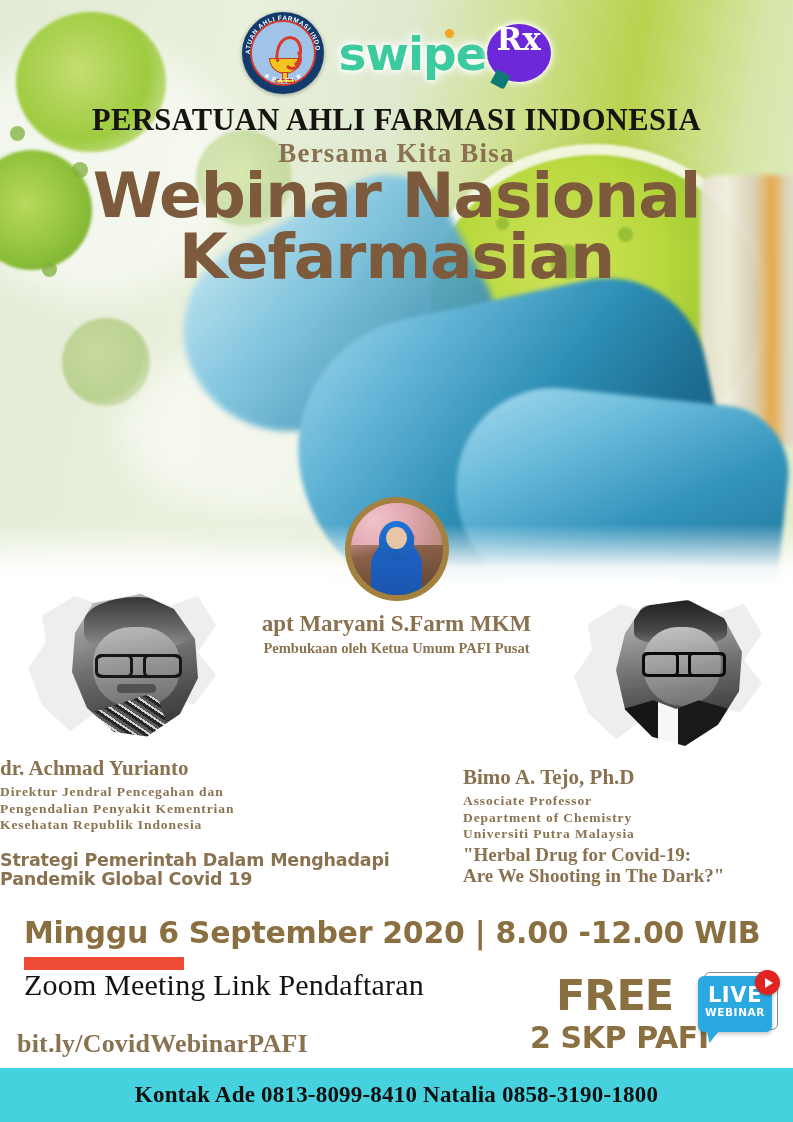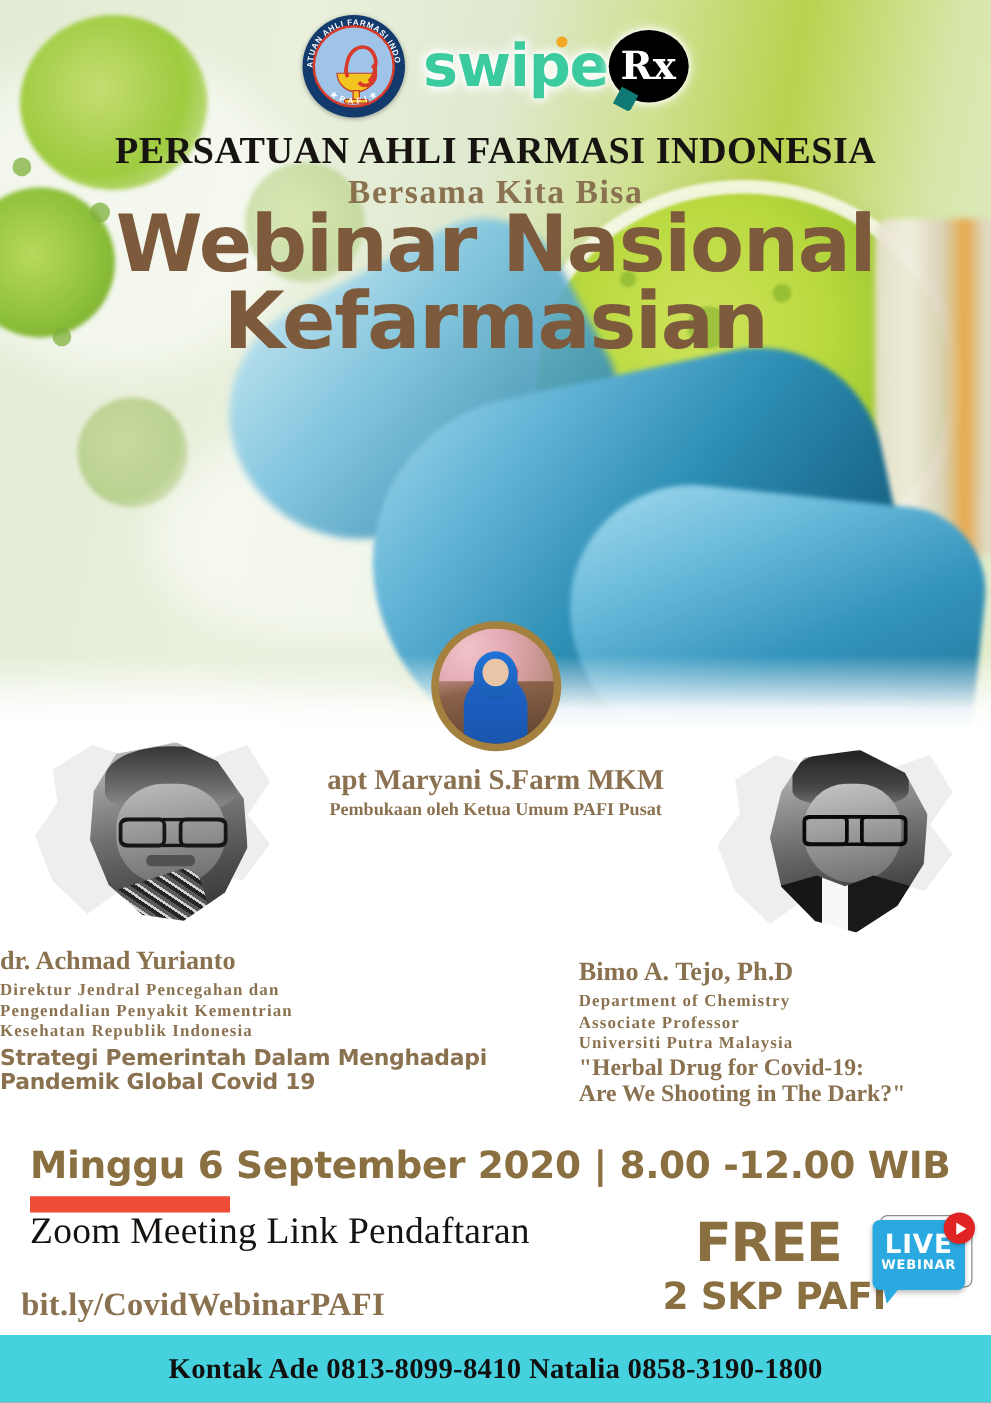--- a/index.html
+++ b/index.html
@@ -75,22 +75,22 @@
   .pafi-snake2{position:absolute;left:31px;top:26px;width:13px;height:16px;
     border:3px solid #d73b2a;border-radius:50%;border-top-color:transparent;border-left-color:transparent;}
   .pafi-ring-txt{position:absolute;left:0;top:0;width:82px;height:82px;}
   .pafi-ring-txt text{fill:#ffffff;font-family:"Liberation Sans",sans-serif;font-size:6.4px;font-weight:bold;letter-spacing:.7px;}
 
   .swipe-logo{display:flex;align-items:center;gap:0;}
   .swipe-word{position:relative;font-family:"DejaVu Sans",sans-serif;font-weight:bold;font-size:47px;
     color:#3ccb9f;letter-spacing:-1px;line-height:1;
     text-shadow:0 0 5px #fff,0 0 9px #fff,0 0 13px #fff;}
   .swipe-dot{position:absolute;right:33px;top:-1px;width:9px;height:9px;border-radius:50%;background:#f5a623;}
-  .rx-bubble{position:relative;width:64px;height:58px;border-radius:50%;background:#000000;
-    display:flex;align-items:center;justify-content:center;
+  .rx-bubble{position:relative;width:64px;height:58px;border-radius:50%;background:#6d28d9;
+    display:flex;justify-content:center;
     box-shadow:0 0 5px #fff,0 0 10px #fff;}
   .rx-bubble::after{content:"";position:absolute;left:6px;bottom:-5px;width:15px;height:15px;
     background:#0f7a74;transform:rotate(28deg);border-radius:0 0 3px 0;}
   .rx-txt{color:#fff;font-family:"DejaVu Serif",serif;font-weight:bold;font-size:31px;line-height:1;z-index:2;}
 
   
   .org-name{
     position:absolute;left:0;top:103px;width:793px;text-align:center;
     font-family:"Liberation Serif",serif;font-weight:bold;font-size:30.5px;
     color:#161310;letter-spacing:.4px;white-space:nowrap;
@@ -173,21 +173,21 @@
   .hs-r-glass::before{left:-3px;} .hs-r-glass::after{right:-3px;}
   .hs-r-suit{position:absolute;left:10%;top:66%;width:76%;height:36%;
     background:linear-gradient(90deg,#1c1c1c 0 34%,#f0f0f0 34% 52%,#1f1f1f 52% 100%);
     clip-path:polygon(0% 18%,30% 0%,50% 16%,70% 0%,100% 18%,100% 100%,0% 100%);}
 
   .speaker-block{position:absolute;text-align:left;}
   .sp-name{font-family:"Liberation Serif",serif;font-weight:bold;font-size:21px;color:#8a7250;line-height:1.15;}
   .sp-cred{font-family:"Liberation Serif",serif;font-weight:bold;font-size:13.5px;color:#8a7250;
     letter-spacing:.9px;line-height:1.22;margin-top:4px;}
   .sp-topic{font-family:"DejaVu Sans",sans-serif;font-weight:bold;font-size:17.5px;color:#8a7250;
-    line-height:1.1;margin-top:4px;letter-spacing:-.2px;}
+    line-height:1.1;margin-top:17px;letter-spacing:-.2px;}
   .sp-topic-serif{font-family:"Liberation Serif",serif;font-weight:bold;font-size:19px;color:#8a7250;
     line-height:1.12;margin-top:1px;}
 
   
   .date-line{
     position:absolute;left:24px;top:915px;
     font-family:"DejaVu Sans",sans-serif;font-weight:bold;font-size:30px;color:#8a7040;letter-spacing:-.3px;
   }
   .red-bar{position:absolute;left:24px;top:957px;width:160px;height:13px;background:#ef4b35;}
   .zoom-line{
@@ -348,22 +348,22 @@
     <div class="headshot hs-right">
       <div class="hs-r-hair"></div>
       <div class="hs-r-face"></div>
       <div class="hs-r-glass"></div>
       <div class="hs-r-suit"></div>
     </div>
   </div>
   <div class="speaker-block" style="left:463px;top:765px;width:330px;">
     <div class="sp-name">Bimo A. Tejo, Ph.D</div>
     <div class="sp-cred">
+      <div>Associate Professor</div>
       <div>Department of Chemistry</div>
-      <div>Associate Professor</div>
       <div>Universiti Putra Malaysia</div>
     </div>
     <div class="sp-topic-serif">
       <div>"Herbal Drug for Covid-19:</div>
       <div>Are We Shooting in The Dark?"</div>
     </div>
   </div>
 
   <div class="date-line">Minggu  6 September  2020 | 8.00 -12.00 WIB</div>
   <div class="red-bar"></div>

